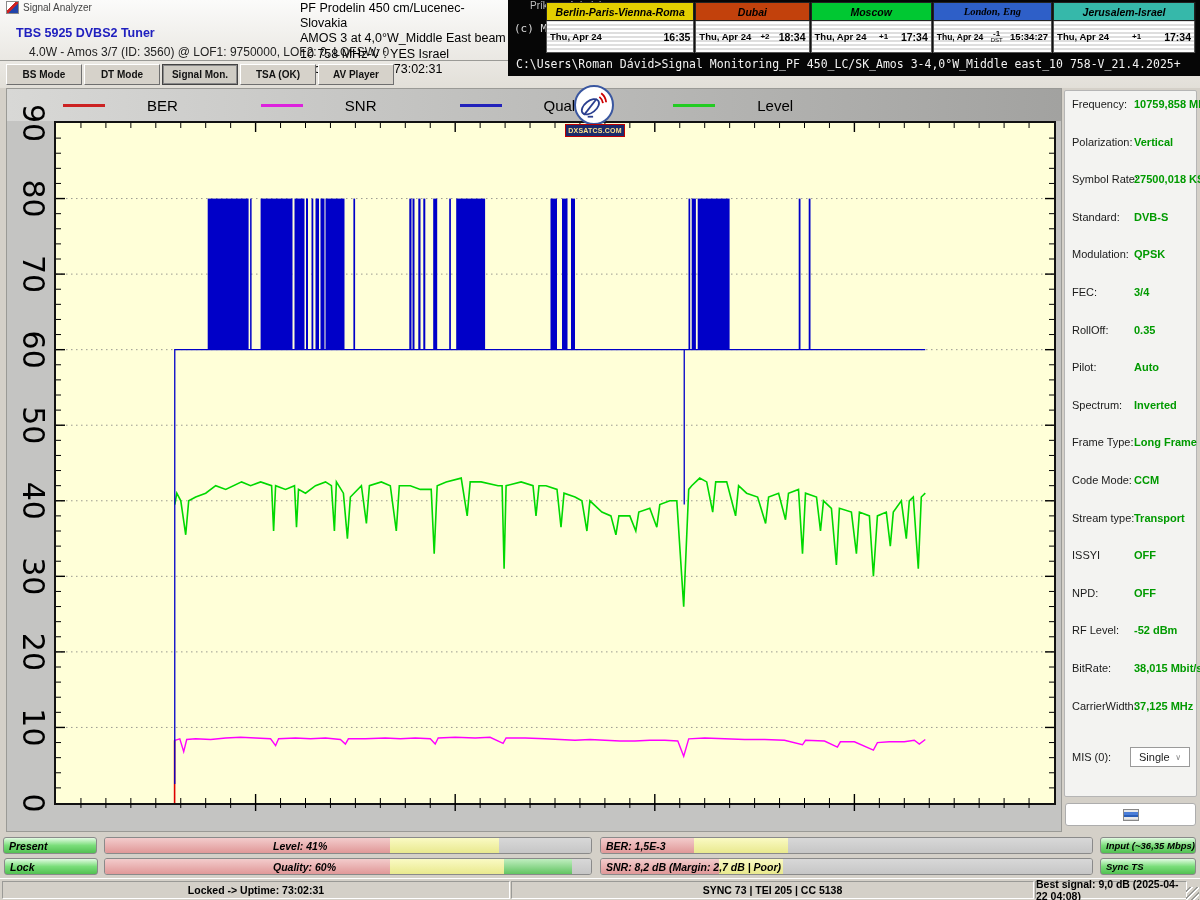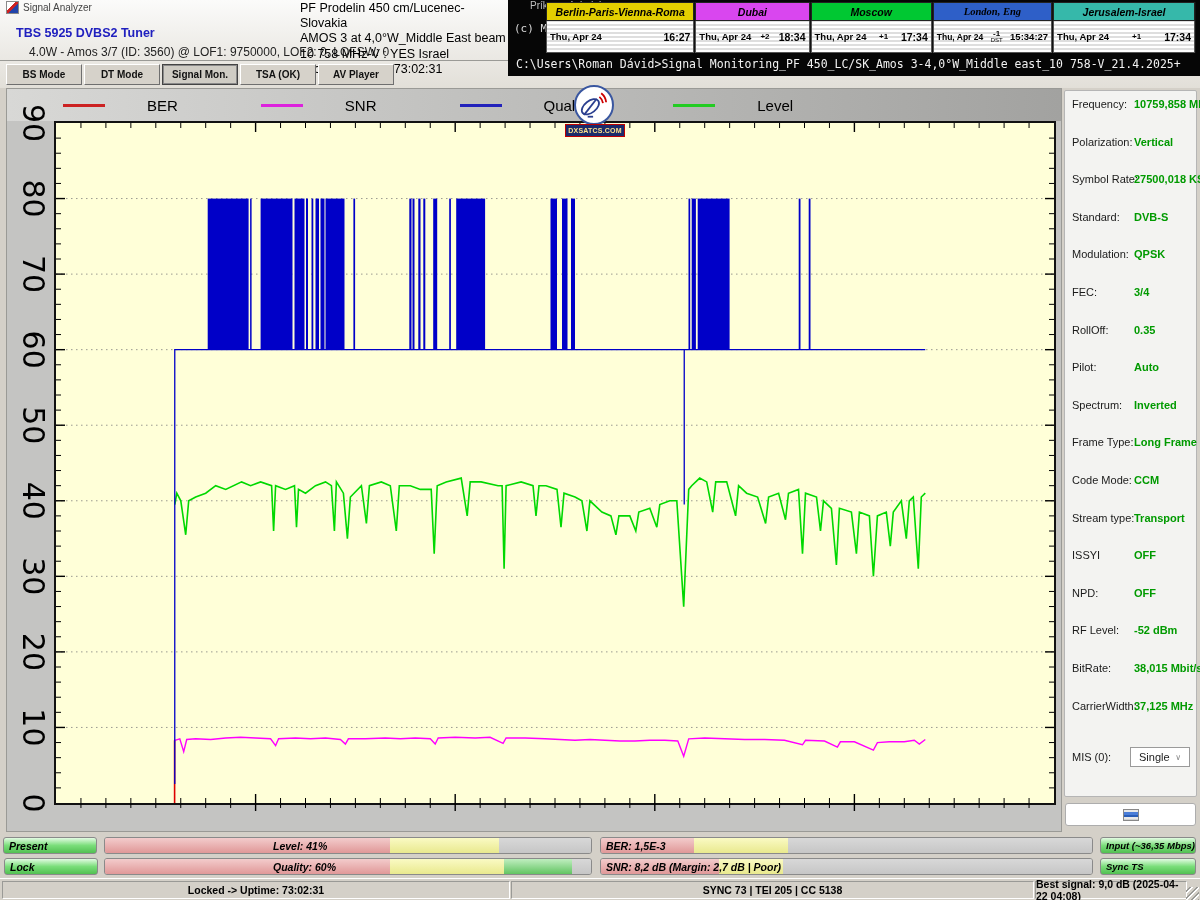--- a/index.html
+++ b/index.html
@@ -30,21 +30,21 @@
   .con-copy{position:absolute;left:6px;top:22px;font-family:"DejaVu Sans Mono",monospace;
     font-size:11px;color:#d8d8d8;}
   .con-cmd{position:absolute;left:8px;top:57px;font-family:"DejaVu Sans Mono",monospace;
     font-size:11.5px;color:#f2f2f2;white-space:nowrap;}
 
   
   .clocks{position:absolute;left:546px;top:2px;width:650px;height:51px;display:flex;}
   .clock{display:flex;flex-direction:column;border-right:1px solid #111;}
   .chead{height:17px;border:1px solid #222;display:flex;align-items:center;justify-content:center;
     font-size:10.5px;font-weight:bold;font-style:italic;color:#000;white-space:nowrap;overflow:hidden;}
-  .c0 .chead{background:#e3cf00;}.c1 .chead{background:#d946ef;}.c2 .chead{background:#00c832;}
+  .c0 .chead{background:#e3cf00;}.c1 .chead{background:#c2410c;}.c2 .chead{background:#00c832;}
   .c3 .chead{background:#2e5fc8;font-family:Liberation Serif, serif;}.c4 .chead{background:#36b8aa;}
   .ctime{flex:1;border:1px solid #555;border-top:none;display:flex;align-items:center;
     justify-content:space-between;padding:0 3px;color:#000;
     background:repeating-linear-gradient(0deg,#ffffff 0 2px,#dedede 2px 4px);}
   .cday{font-size:9.5px;font-weight:bold;white-space:nowrap;}
   .coff{display:flex;flex-direction:column;align-items:center;line-height:6px;margin:0 1px;}
   .coff .o{font-size:8px;font-weight:bold;}
   .coff .d{font-size:6px;}
   .ct{font-size:10.5px;font-weight:bold;white-space:nowrap;}
 
@@ -145,21 +145,21 @@
 
   <div class="clocks">
     <div class="clock c0" style="flex-basis:23%">
       <div class="chead">Berlin-Paris-Vienna-Roma</div>
       <div class="ctime">
         <span class="cday">Thu, Apr 24</span>
         <span class="coff">
             <span class="o"></span>
             <span class="d"></span>
           </span>
-        <span class="ct">16:27</span>
+        <span class="ct">16:35</span>
       </div>
     </div>
     <div class="clock c1" style="flex-basis:17.7%">
       <div class="chead">Dubai</div>
       <div class="ctime">
         <span class="cday">Thu, Apr 24</span>
         <span class="coff">
             <span class="o">+2</span>
             <span class="d"></span>
           </span>

